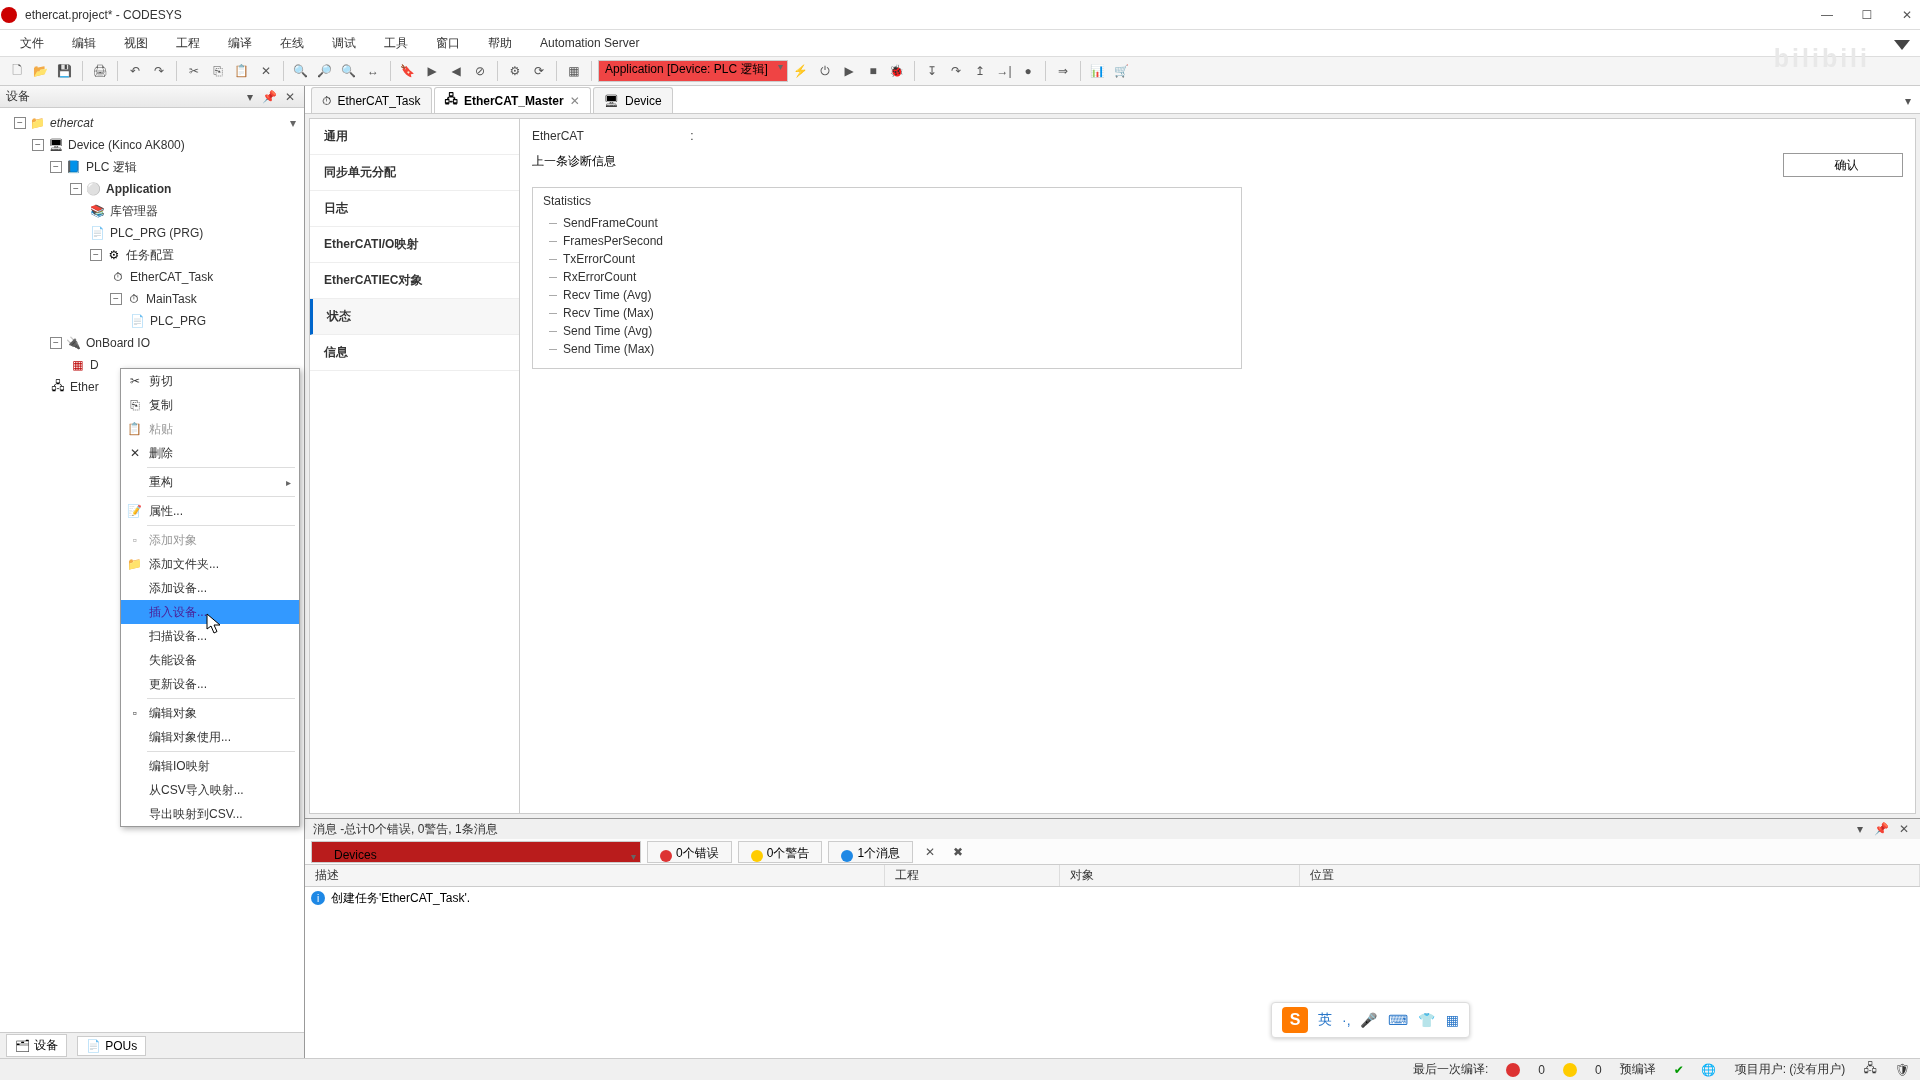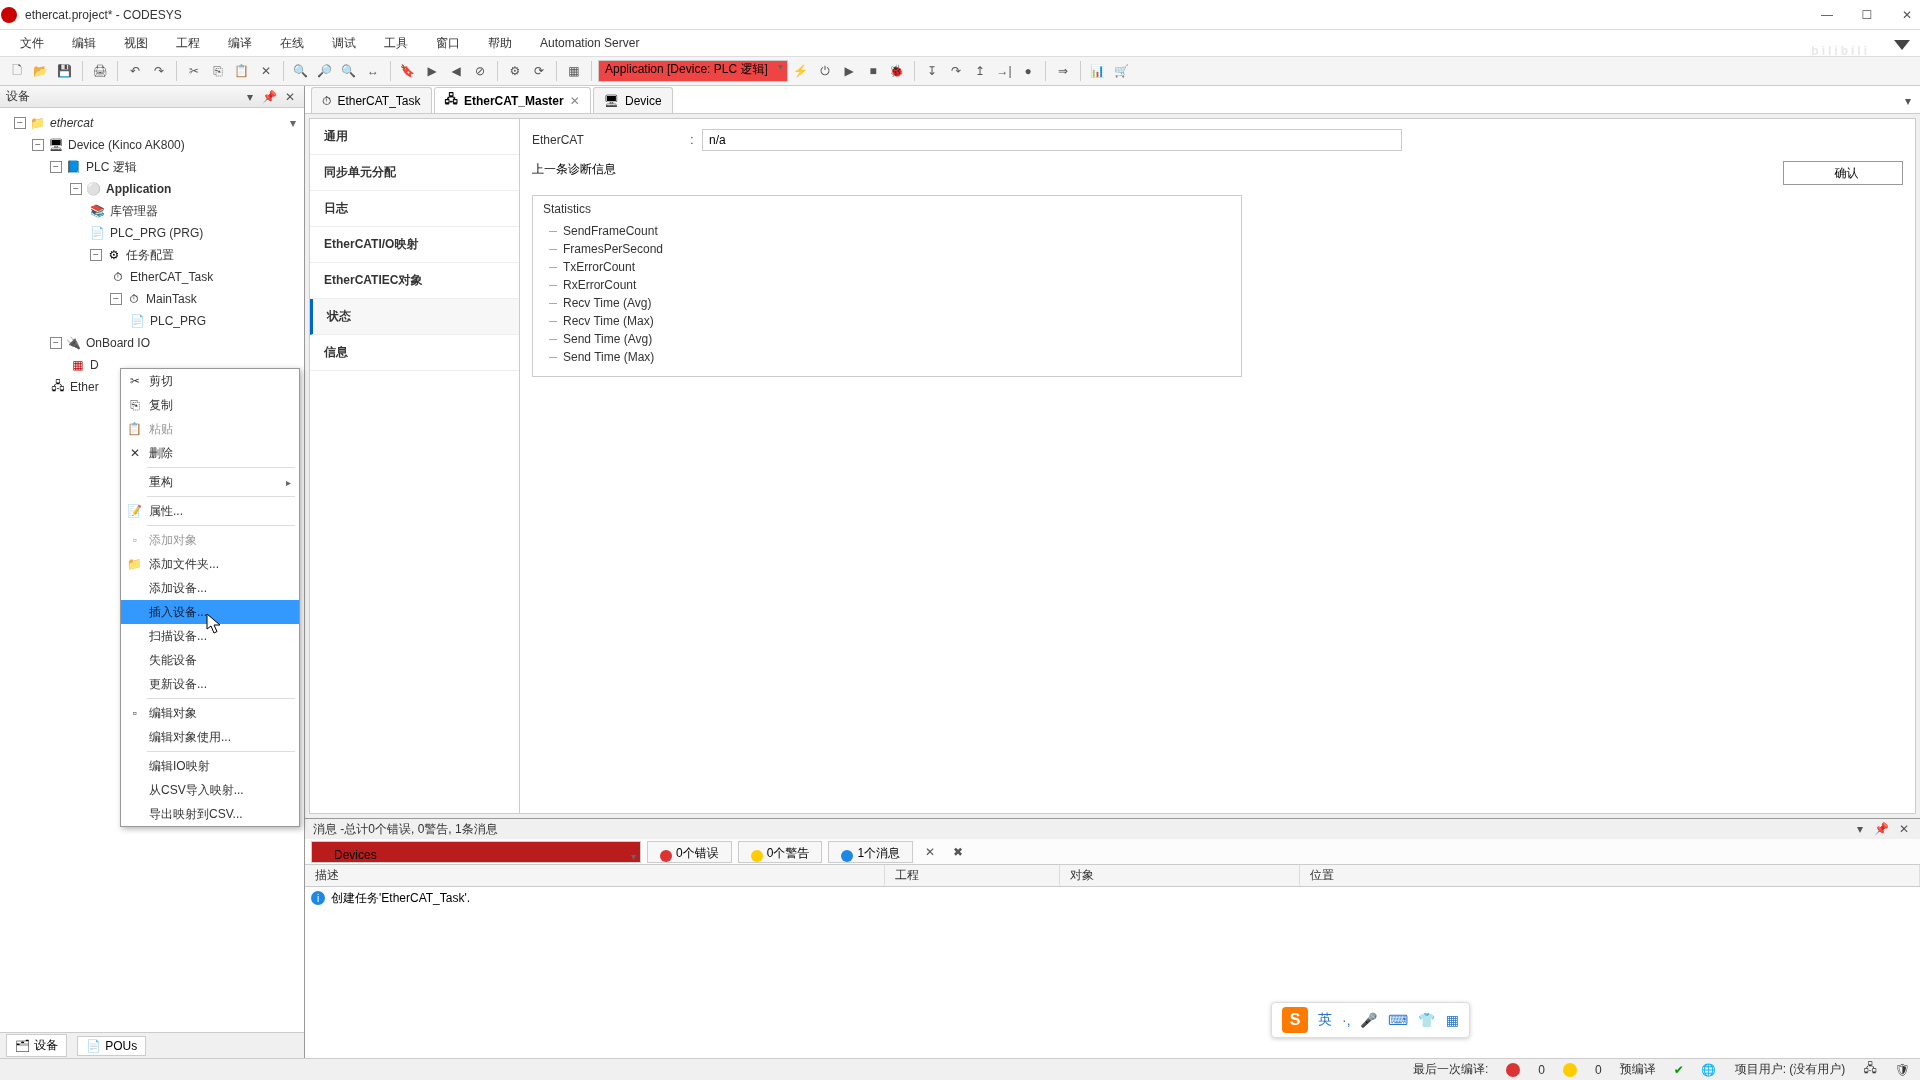--- a/index.html
+++ b/index.html
@@ -4,21 +4,21 @@
 <style>
 * { margin: 0; padding: 0; box-sizing: border-box; font-family: "Microsoft YaHei", Tahoma, sans-serif; font-size: 12px; }
 body { background: #f0f0f0; width: 1920px; height: 1080px; overflow: hidden; position: relative; }
 
 
 .title-bar { height: 30px; background: #fff; display: flex; align-items: center; padding: 0 1px; border-bottom: 1px solid #ddd; }
 .title-bar .app-icon { width: 16px; height: 16px; border-radius: 50%; background: #c00; margin-right: 8px; }
 .title-text { flex: 1; color: #333; }
 .win-controls { display: flex; gap: 16px; }
 .win-btn { width: 24px; height: 24px; display: flex; align-items: center; justify-content: center; color: #555; cursor: pointer; }
-.watermark { position: absolute; right: 50px; top: 44px; color: #e8e8e8; font-size: 12px; font-weight: bold; letter-spacing: 3px; z-index: 0; }
+.watermark { position: absolute; right: 50px; top: 44px; color: #e8e8e8; font-size: 25px; font-weight: bold; letter-spacing: 3px; z-index: 0; }
 .wm-tri { position: absolute; right: 10px; top: 40px; width: 0; height: 0; border-left: 8px solid transparent; border-right: 8px solid transparent; border-top: 10px solid #444; z-index: 5; }
 
 
 .menu-bar { height: 26px; background: #fff; display: flex; align-items: center; padding: 0 10px; gap: 8px; }
 .menu-item { padding: 4px 10px; color: #333; cursor: pointer; }
 
 
 .toolbar { height: 30px; background: #f5f5f5; border-top: 1px solid #ddd; border-bottom: 1px solid #ccc; display: flex; align-items: center; padding: 0 6px; gap: 2px; }
 .tb-btn { width: 22px; height: 22px; display: flex; align-items: center; justify-content: center; cursor: pointer; color: #555; border-radius: 2px; }
 .tb-sep { width: 1px; height: 20px; background: #ccc; margin: 0 4px; }
@@ -39,21 +39,21 @@
 .tree-icon { width: 16px; height: 16px; display: inline-flex; align-items: center; justify-content: center; margin-right: 4px; }
 .tree-label { color: #333; }
 .tree-label.bold { font-weight: bold; }
 .tree-label.italic { font-style: italic; }
 .ind-1 { padding-left: 12px; } .ind-2 { padding-left: 30px; } .ind-3 { padding-left: 48px; } .ind-4 { padding-left: 68px; } .ind-5 { padding-left: 88px; } .ind-6 { padding-left: 108px; } .ind-7 { padding-left: 128px; }
 
 
 .context-menu { position: absolute; left: 120px; top: 368px; width: 180px; background: #fff; border: 1px solid #999; box-shadow: 2px 2px 6px rgba(0,0,0,0.3); z-index: 100; }
 .ctx-row { display: flex; align-items: center; height: 24px; padding: 0 8px 0 28px; position: relative; color: #333; cursor: pointer; }
 .ctx-row.disabled { color: #999; }
-.ctx-row.selected { background: #3399ff; color: #0f172a; }
+.ctx-row.selected { background: #3399ff; color: #4c1d95; }
 .ctx-icon { position: absolute; left: 6px; width: 16px; height: 16px; display: flex; align-items: center; justify-content: center; }
 .ctx-sep { height: 1px; background: #ddd; margin: 2px 4px 2px 26px; }
 .ctx-arrow { margin-left: auto; color: #666; font-size: 10px; }
 
 
 .bottom-tabs { height: 26px; background: #f0f0f0; border-top: 1px solid #ccc; display: flex; align-items: center; padding: 0 6px; gap: 10px; }
 .btab { display: flex; align-items: center; gap: 4px; padding: 2px 8px; border: 1px solid #ccc; background: #fff; cursor: pointer; }
 
 
 .editor-area { flex: 1; display: flex; flex-direction: column; background: #f0f0f0; }
@@ -300,23 +300,20 @@
         <div class="side-row">日志</div>
         <div class="side-row">EtherCATI/O映射</div>
         <div class="side-row">EtherCATIEC对象</div>
         <div class="side-row active">状态</div>
         <div class="side-row">信息</div>
       </div>
       <div class="content-pane">
         <div class="field-row">
           <span class="field-label">EtherCAT</span>
           <span class="field-colon">:</span>
-          <div class="field-input">
-              <span>n/a</span>
-            </div>
         </div>
         <div style="display:flex;align-items:flex-start;gap:20px">
           <div style="flex:1">
             <div style="margin-bottom:6px">上一条诊断信息</div>
           </div>
           <button class="ok-btn" style="margin-left:310px">
               <span>确认</span>
             </button>
         </div>
         <div class="stat-box">

